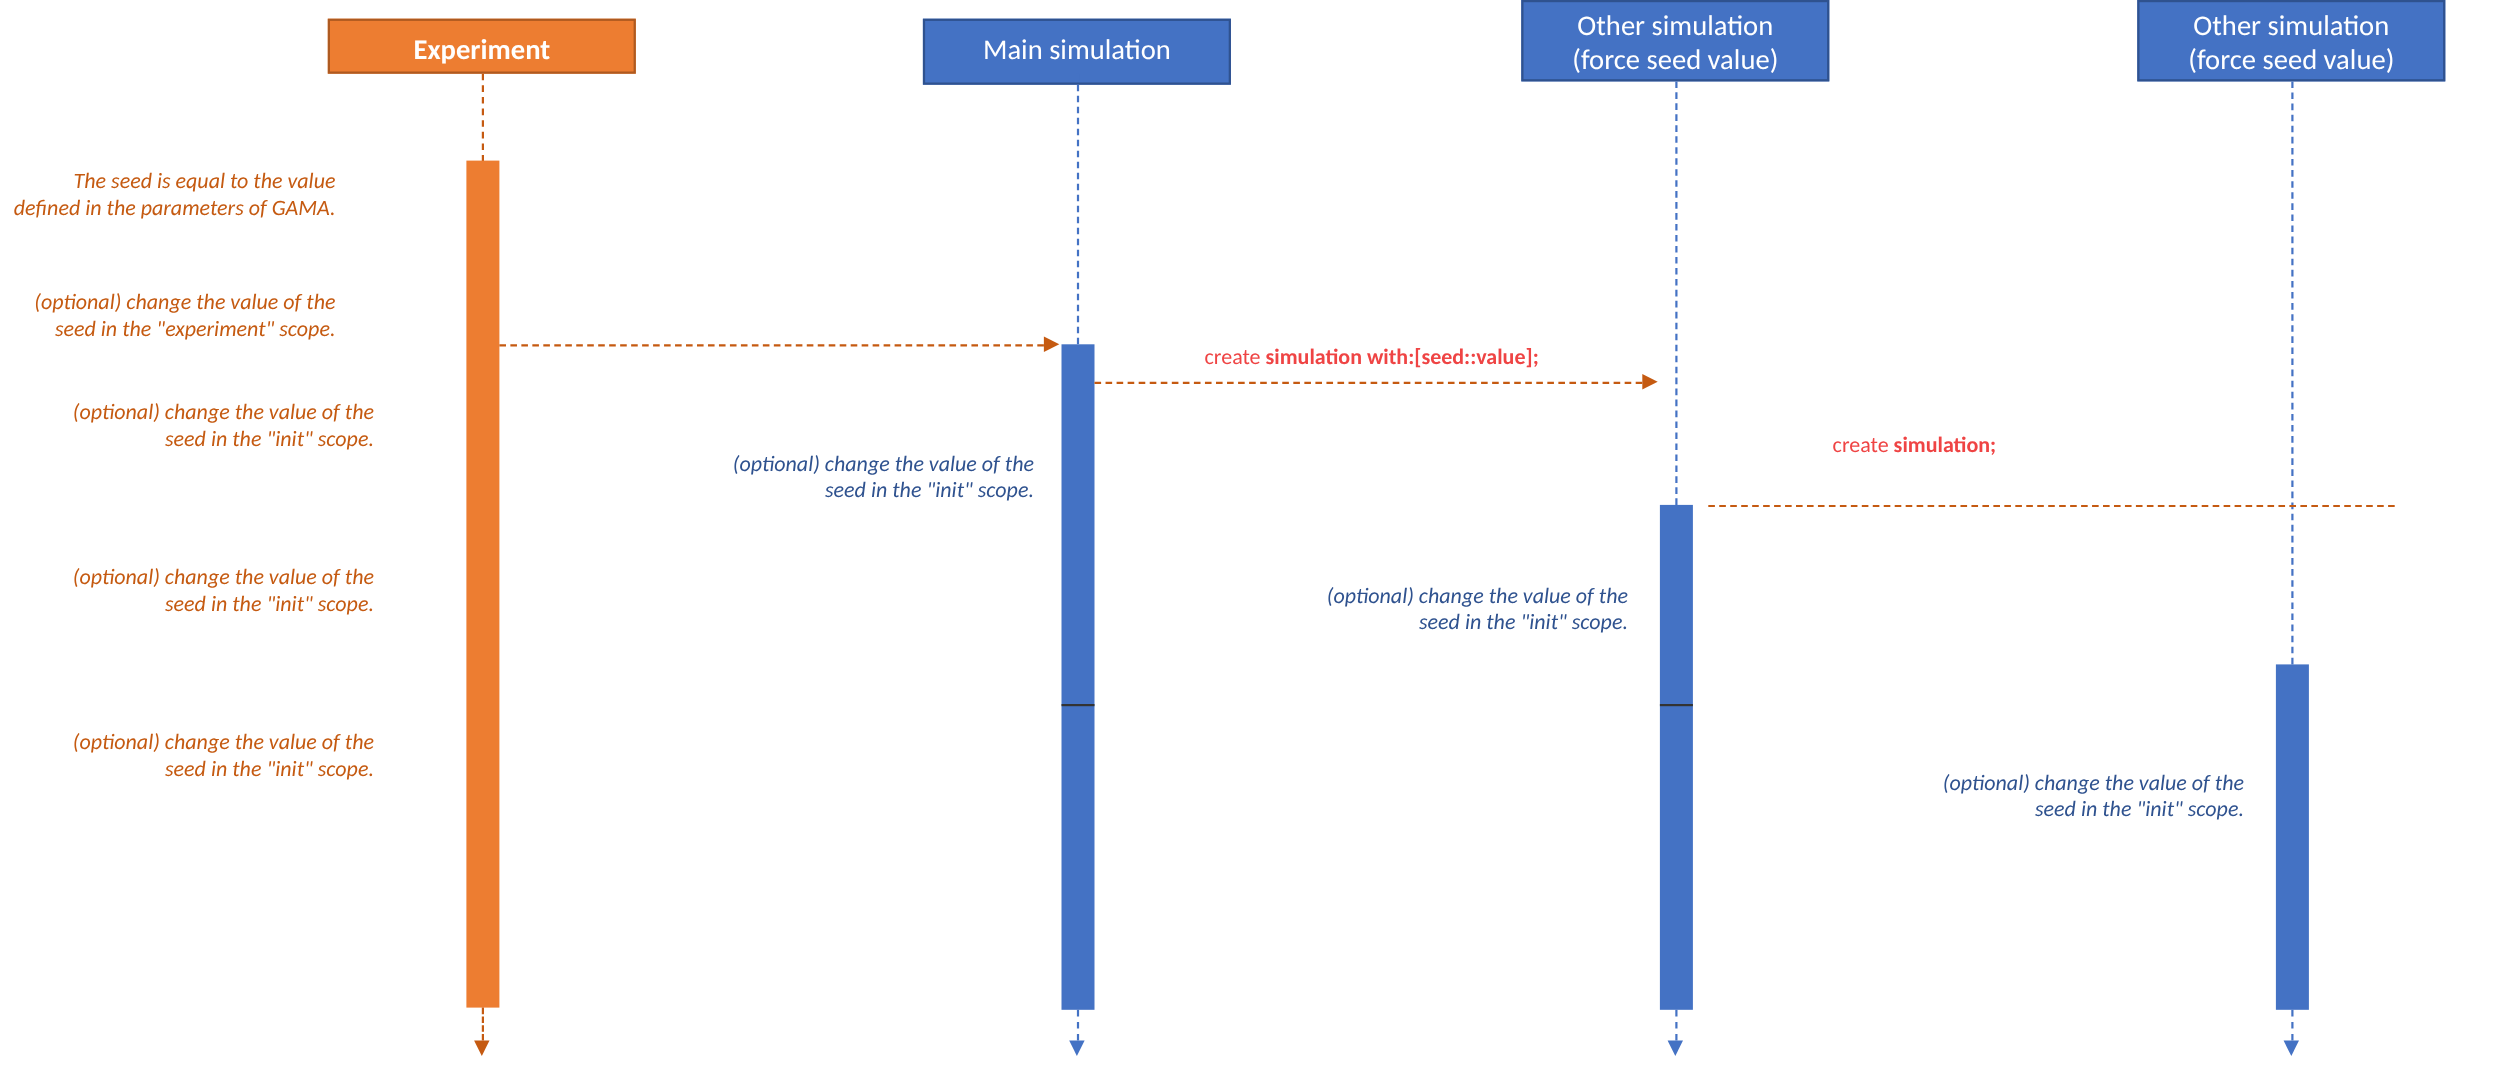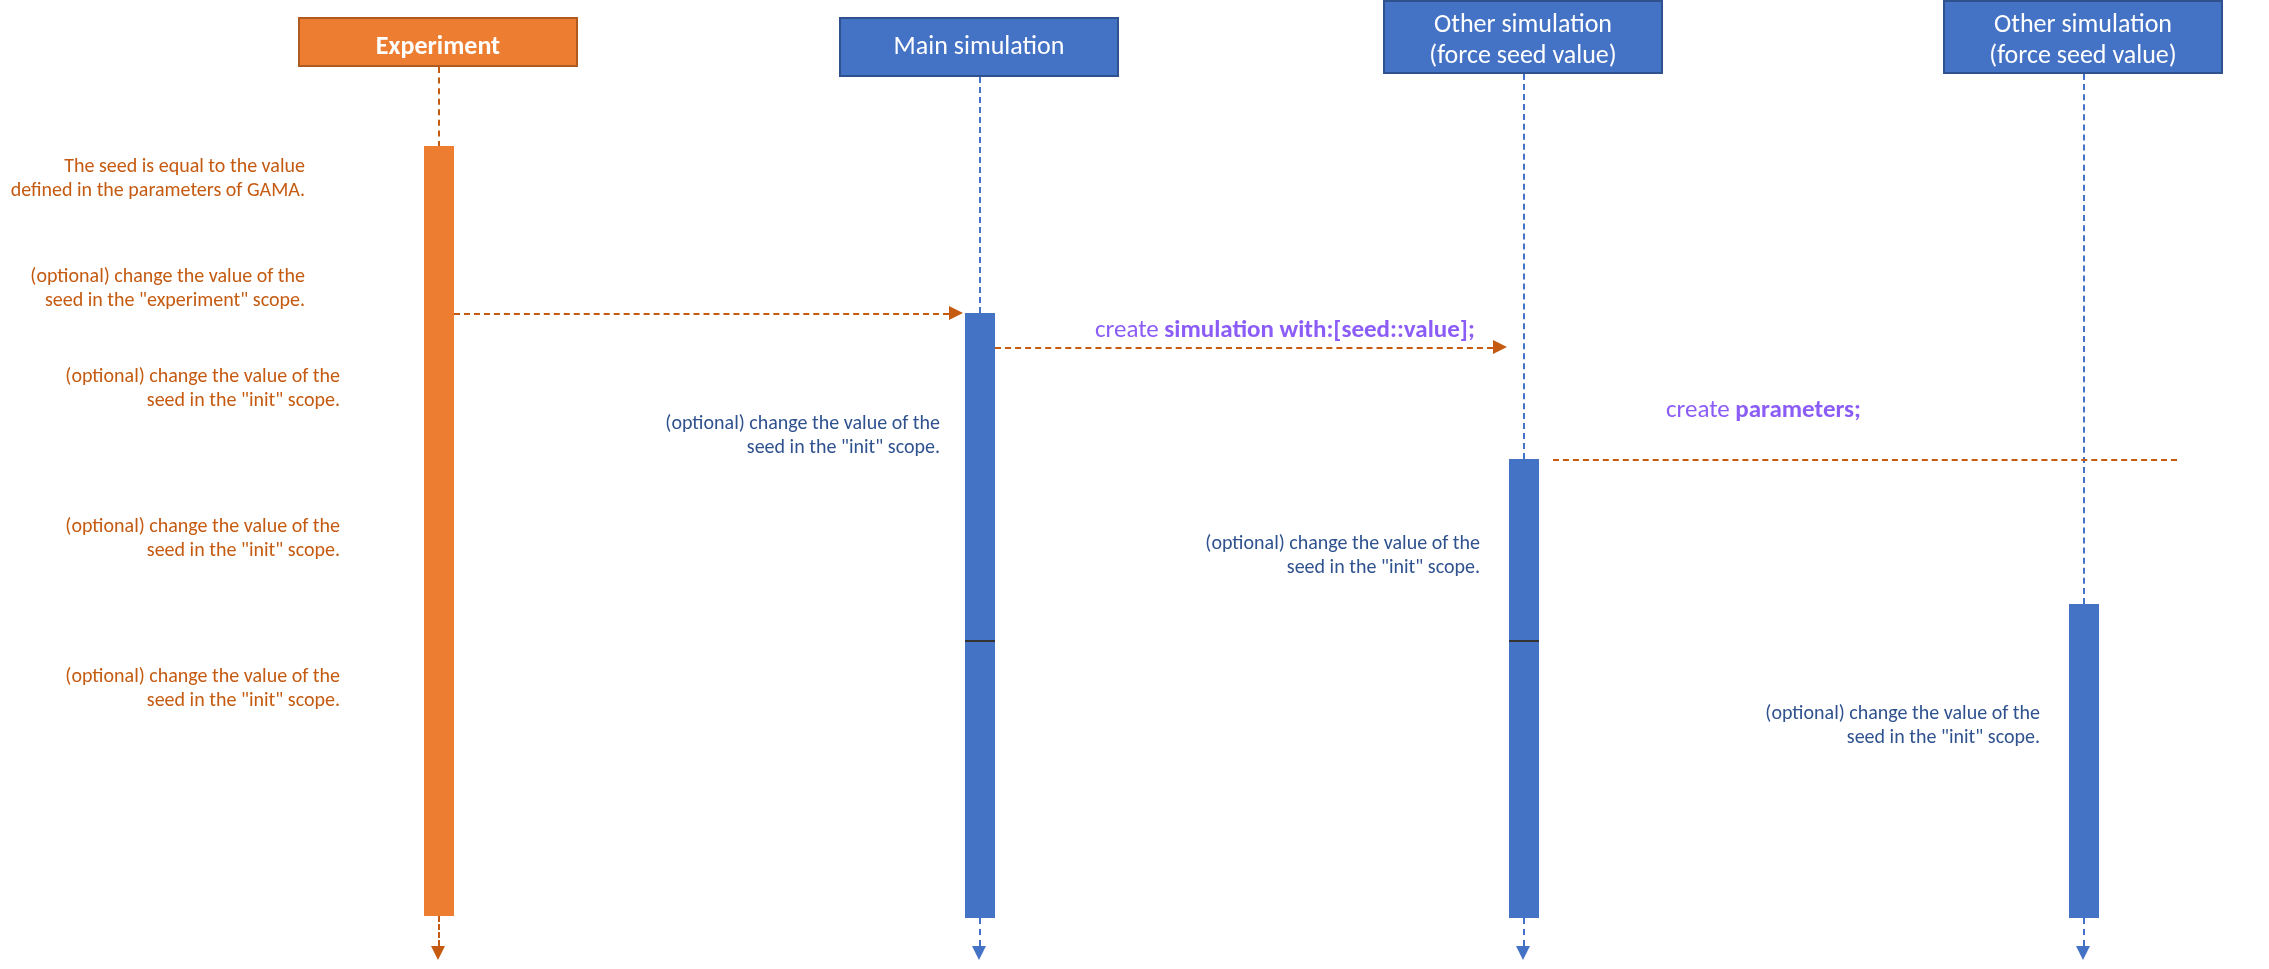--- a/index.html
+++ b/index.html
@@ -28,29 +28,30 @@
     .blue-bar { background: #4472C4; }
     .bar-gap {
       position: absolute;
       height: 2px;
       width: 30px;
       background: #333;
     }
     .annotation {
       position: absolute;
       font-size: 20px;
+      font-style: italic;
       text-align: right;
       width: 300px;
     }
     .orange-text { color: #C55A11; }
     .blue-text { color: #2F528F; }
     .code-annotation {
       position: absolute;
-      font-size: 25px;
-      color: #8b5cf6;
+      font-size: 20px;
+      color: #ef4444;
       font-weight: normal;
     }
     .code-annotation b { font-weight: bold; }
     .dashed-line {
       position: absolute;
       border-left: 2px dashed #888;
       width: 0;
     }
     .orange-dashed { border-left: 2px dashed #C55A11; }
     .blue-dashed { border-left: 2px dashed #4472C4; }
@@ -131,14 +132,14 @@
 
 <div class="h-dashed" style="left:995px; top:347px; width:498px;"></div>
 <div class="h-arrow-head" style="left:1493px; top:340px;"></div>
 <div class="code-annotation" style="left:1095px; top:313px;">
   <span>create </span><b>simulation with:[seed::value];</b>
 </div>
 
 <div class="h-dashed" style="left:1553px; top:459px; width:624px;"></div>
 
 <div class="code-annotation" style="left:1666px; top:393px;">
-  <span>create </span><b>parameters;</b>
+  <span>create </span><b>simulation;</b>
 </div>
 
 </body></html>

